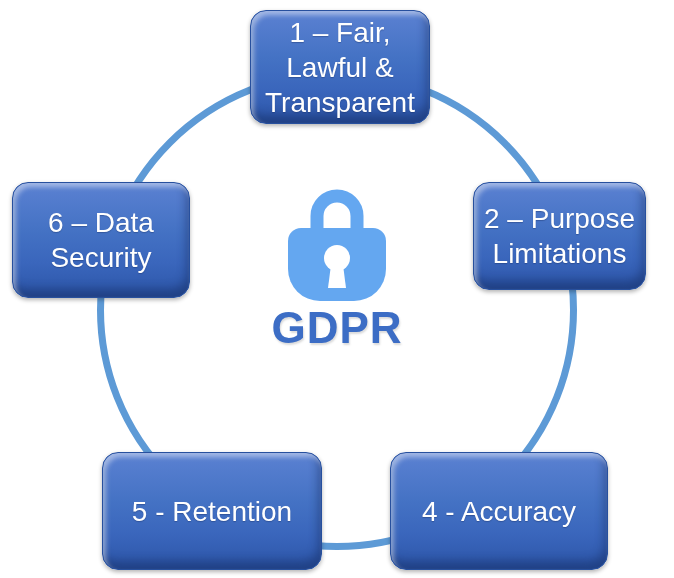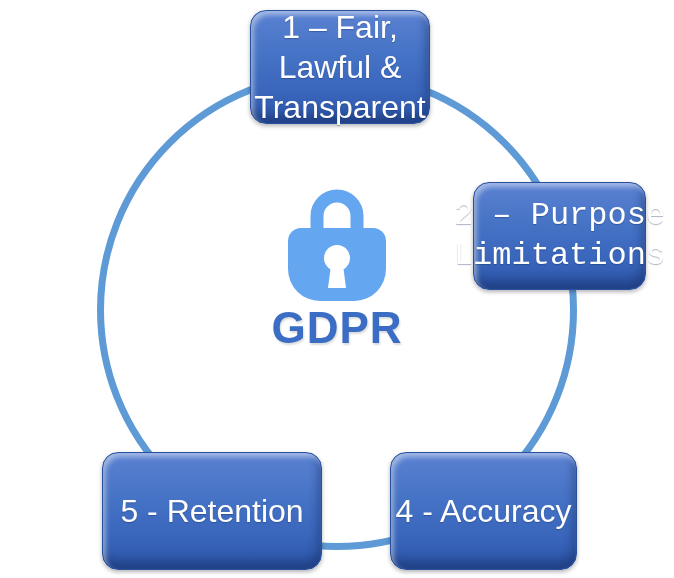--- a/index.html
+++ b/index.html
@@ -41,28 +41,28 @@
       #3A66BC 70%,
       var(--box-bottom, #2C55A8) 100%);
     box-shadow:
       inset 3px 4px 5px rgba(255, 255, 255, 0.45),
       inset -3px -8px 10px rgba(18, 40, 90, 0.45),
       0 2px 4px rgba(0, 0, 0, 0.30);
     box-sizing: border-box;
   }
   .box-label {
     color: var(--box-text, #FFFFFF);
-    font-size: 32px;
+    font-size: 28px;
     line-height: 1.25;
     white-space: pre-line;
     text-shadow: 0 1px 1px rgba(20, 40, 90, 0.35);
   }
   .box1 { left: 250px; top: 10px;  width: 180px; height: 114px; }
-  .box2 { left: 473px; top: 182px; width: 173px; height: 108px; font-family: Liberation Mono, monospace; }
-  .box4 { left: 390px; top: 452px; width: 187px; height: 118px; }
+  .box2 { left: 473px; top: 182px; width: 173px; height: 108px; }
+  .box4 { left: 390px; top: 452px; width: 218px; height: 118px; }
   .box5 { left: 102px; top: 452px; width: 220px; height: 118px; }
   .box6 { left: 12px;  top: 182px; width: 178px; height: 116px; }
   .lock {
     position: absolute;
     left: 287px;
     top: 182px;
     width: 100px;
     height: 122px;
     z-index: 2;
   }
@@ -100,20 +100,24 @@
   </div>
 
   <div class="box box4">
     <span class="box-label">4 - Accuracy</span>
   </div>
 
   <div class="box box5">
     <span class="box-label">5 - Retention</span>
   </div>
 
+  <div class="box box6">
+    <span class="box-label">6 – Data
+Security</span>
+  </div>
 
   <svg class="lock" viewBox="0 0 100 122" xmlns="http://www.w3.org/2000/svg" aria-hidden="true">
     <path d="M 30 52 V 34 a 20 20 0 0 1 40 0 V 52" fill="none" stroke="var(--lock, #64A7F0)" stroke-width="13"></path>
     <path d="M 14 46 L 86 46 A 13 13 0 0 1 99 59 L 99 87 A 32 32 0 0 1 67 119 L 33 119 A 32 32 0 0 1 1 87 L 1 59 A 13 13 0 0 1 14 46 Z" fill="var(--lock, #64A7F0)"></path>
     <circle cx="50" cy="76" r="13" fill="#ffffff"></circle>
     <path d="M 44 83 L 56 83 L 59 106 L 41 106 Z" fill="#ffffff"></path>
   </svg>
 
   <div class="gdpr">GDPR</div>
 

